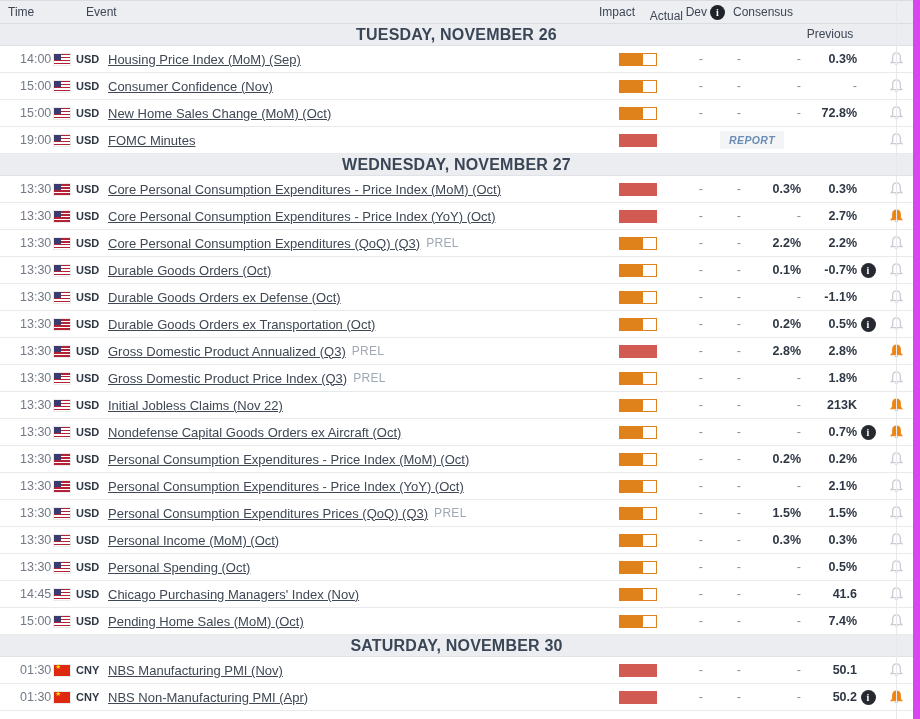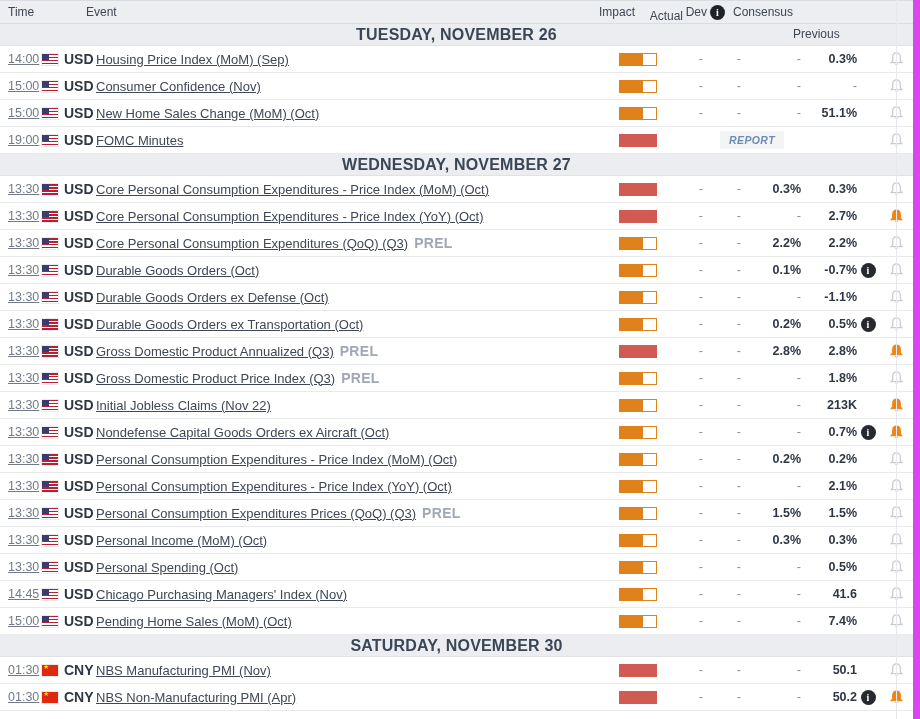--- a/index.html
+++ b/index.html
@@ -24,39 +24,39 @@
 
   .header-row{display:flex;align-items:center;height:24px;background:var(--header-bg);
     border-top:1px solid #d9dce0;border-bottom:1px solid #d9dce0;font-size:12px;color:#3e4654;}
   .header-row .h-time{margin-left:8px;width:30px;}
   .header-row .h-event{flex:1;margin-left:48px;}
   .header-row .h-impact{width:46px;}
   .header-row .h-actual{width:38px;text-align:right;margin-top:8px;}
   .header-row .h-dev{width:24px;text-align:right;}
   .header-row .h-devinfo{width:22px;display:flex;justify-content:flex-start;padding-left:3px;}
   .header-row .h-consensus{width:64px;text-align:left;padding-left:4px;}
-  .header-row .h-previous{width:74px;text-align:left;margin-top:43px;}
+  .header-row .h-previous{width:74px;text-align:center;margin-top:43px;}
   .header-row .h-bellspace{width:46px;}
 
   .section-row{display:flex;align-items:center;justify-content:center;height:22px;
     background:var(--section-bg);border-bottom:1px solid #e0e2e6;}
   .section-label{font-size:16px;font-weight:bold;color:#3a4656;letter-spacing:.2px;}
 
   .event-row{display:flex;align-items:center;height:27px;background:#fff;
     border-bottom:1px solid var(--row-border);}
-  .time{margin-left:8px;width:34px;font-size:12.5px;color:#737a85;text-decoration:underline;}
+  .time{margin-left:20px;width:34px;font-size:12.5px;color:#737a85;}
   .flag{width:16px;height:11px;margin-right:6px;flex:none;position:relative;
     box-shadow:0 0 0 1px rgba(0,0,0,.08);}
   .flag.us{background:repeating-linear-gradient(180deg,#b22234 0 1.5px,#ffffff 1.5px 3px);}
   .flag.us::before{content:"";position:absolute;left:0;top:0;width:7px;height:6px;background:#3c3b6e;}
   .flag.cn{background:#de2910;}
   .flag.cn::before{content:"★";position:absolute;left:1px;top:-2px;font-size:7px;color:#ffde00;}
-  .currency{width:30px;font-size:14px;font-weight:bold;color:var(--text-dark);}
+  .currency{width:30px;font-size:11px;font-weight:bold;color:var(--text-dark);}
   .event-name{font-size:13px;color:var(--text-event);margin-left:2px;white-space:nowrap;text-decoration:underline;}
-  .tag{font-size:14px;font-weight:bold;color:#9fa8b4;margin-left:6px;letter-spacing:.3px;}
+  .tag{font-size:12px;font-weight:normal;color:#9fa8b4;margin-left:6px;letter-spacing:.3px;}
 
   .impact{margin-left:auto;width:38px;height:13px;flex:none;display:flex;}
   .impact.medium{border:1px solid var(--impact-medium);}
   .impact.medium .impact-fill{width:60%;height:100%;background:var(--impact-medium);
     box-shadow:1px 0 0 var(--impact-medium);}
   .impact.high{border:1px solid var(--impact-high);background:var(--impact-high);}
   .impact.high .impact-fill{width:100%;height:100%;background:var(--impact-high);}
 
   .cell{font-size:12.5px;flex:none;}
   .cell.actual{width:46px;text-align:right;}
@@ -155,21 +155,21 @@
     <span class="currency">USD</span>
     <span class="event-name">New Home Sales Change (MoM) (Oct)</span>
 
     <span class="impact medium">
           <span class="impact-fill"></span>
         </span>
     <span class="cell actual"><span class="dash">-</span></span>
     <span class="cell dev"><span class="dash">-</span></span>
     <span class="cell consensus"><span class="dash">-</span></span>
 
-    <span class="cell previous">51.1%</span>
+    <span class="cell previous">72.8%</span>
     <span class="info-slot"></span>
     <span class="bell off">
       <svg viewBox="0 0 16 15">
         <path d="M8 1.8 C5.7 1.8 4.4 3.6 4.4 5.9 L4.4 9.2 L2.9 11 L13.1 11 L11.6 9.2 L11.6 5.9 C11.6 3.6 10.3 1.8 8 1.8 Z"></path>
         <path class="clapper" d="M6.5 12.2 A1.6 1.6 0 0 0 9.5 12.2 Z"></path>
       </svg>
     </span>
   </div>
 
   <div class="event-row">

